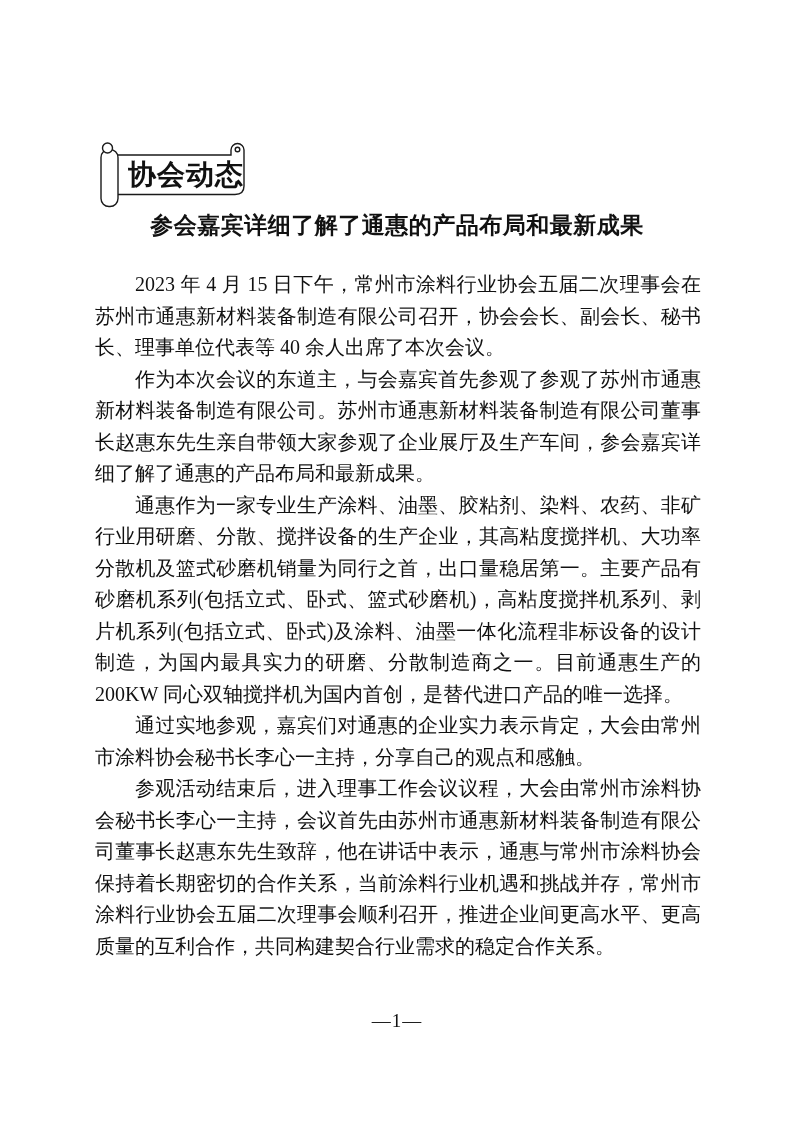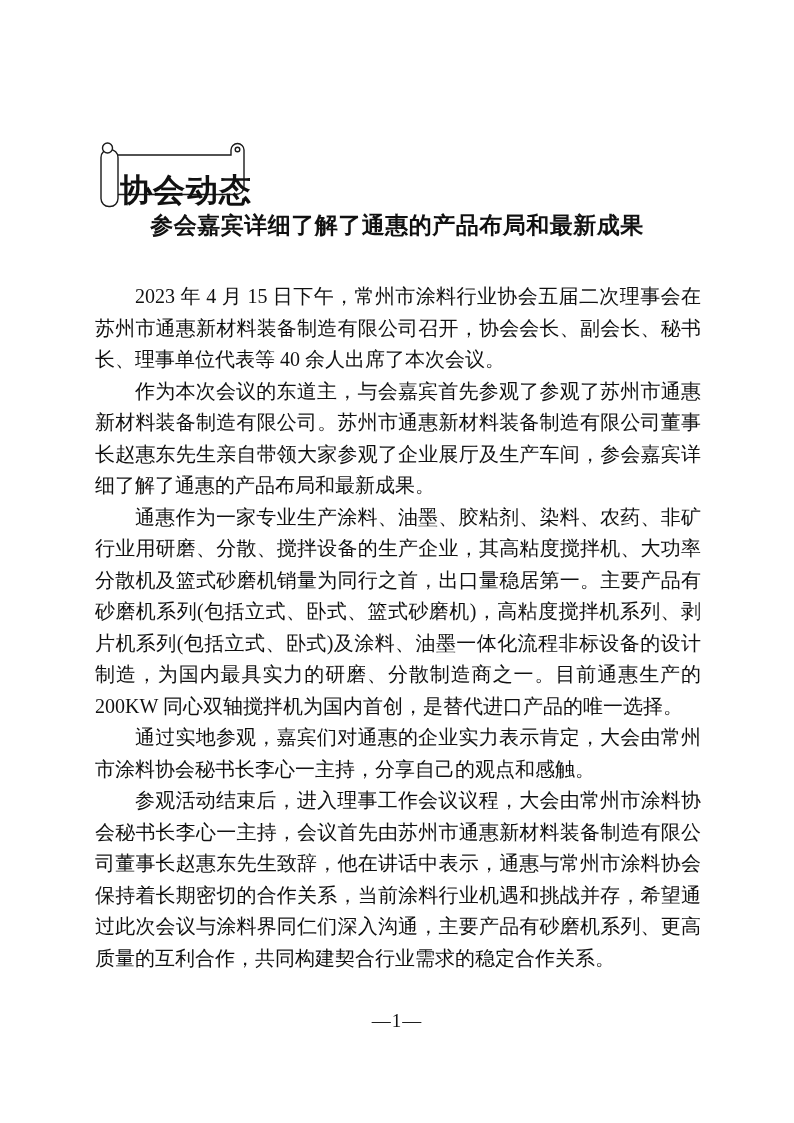--- a/index.html
+++ b/index.html
@@ -31,45 +31,43 @@
   .badge-label {
     position: absolute;
     left: 20px;
     top: 17px;
     width: 138px;
     height: 41px;
     display: flex;
     align-items: center;
     justify-content: center;
     font-weight: bold;
-    font-size: 32px;
+    font-size: 28px;
     letter-spacing: 1px;
     white-space: nowrap;
-    margin-top: 16px;
   }
   .title {
     position: absolute;
     left: 0;
     top: 210px;
     width: 100%;
     margin: 0;
     text-align: center;
     font-size: 23px;
     font-weight: bold;
     letter-spacing: 0.5px;
   }
   .content {
     position: absolute;
     left: 95px;
     top: 269px;
     width: 606px;
     font-size: 20px;
     line-height: 31.5px;
     text-align: justify;
-    margin-top: 12px;
   }
   .content p {
     margin: 0;
     text-indent: 2em;
   }
   .footer {
     position: absolute;
     left: 0;
     top: 1010px;
     width: 100%;
@@ -99,18 +97,18 @@
     <div class="badge-label">协会动态</div>
   </div>
 
   <h1 class="title">参会嘉宾详细了解了通惠的产品布局和最新成果</h1>
 
   <div class="content">
     <p>2023 年 4 月 15 日下午，常州市涂料行业协会五届二次理事会在苏州市通惠新材料装备制造有限公司召开，协会会长、副会长、秘书长、理事单位代表等 40 余人出席了本次会议。</p>
     <p>作为本次会议的东道主，与会嘉宾首先参观了参观了苏州市通惠新材料装备制造有限公司。苏州市通惠新材料装备制造有限公司董事长赵惠东先生亲自带领大家参观了企业展厅及生产车间，参会嘉宾详细了解了通惠的产品布局和最新成果。</p>
     <p>通惠作为一家专业生产涂料、油墨、胶粘剂、染料、农药、非矿行业用研磨、分散、搅拌设备的生产企业，其高粘度搅拌机、大功率分散机及篮式砂磨机销量为同行之首，出口量稳居第一。主要产品有砂磨机系列(包括立式、卧式、篮式砂磨机)，高粘度搅拌机系列、剥片机系列(包括立式、卧式)及涂料、油墨一体化流程非标设备的设计制造，为国内最具实力的研磨、分散制造商之一。目前通惠生产的 200KW 同心双轴搅拌机为国内首创，是替代进口产品的唯一选择。</p>
     <p>通过实地参观，嘉宾们对通惠的企业实力表示肯定，大会由常州市涂料协会秘书长李心一主持，分享自己的观点和感触。</p>
-    <p>参观活动结束后，进入理事工作会议议程，大会由常州市涂料协会秘书长李心一主持，会议首先由苏州市通惠新材料装备制造有限公司董事长赵惠东先生致辞，他在讲话中表示，通惠与常州市涂料协会保持着长期密切的合作关系，当前涂料行业机遇和挑战并存，希望通过此次会议与涂料界同仁们深入沟通，主要产品有砂磨机系列、更高质量的互利合作，共同构建契合行业需求的稳定合作关系。</p>
+    <p>参观活动结束后，进入理事工作会议议程，大会由常州市涂料协会秘书长李心一主持，会议首先由苏州市通惠新材料装备制造有限公司董事长赵惠东先生致辞，他在讲话中表示，通惠与常州市涂料协会保持着长期密切的合作关系，当前涂料行业机遇和挑战并存，常州市涂料行业协会五届二次理事会顺利召开，推进企业间更高水平、更高质量的互利合作，共同构建契合行业需求的稳定合作关系。</p>
   </div>
 
   <div class="footer">—1—</div>
 
 </div>
 
 </body></html>

